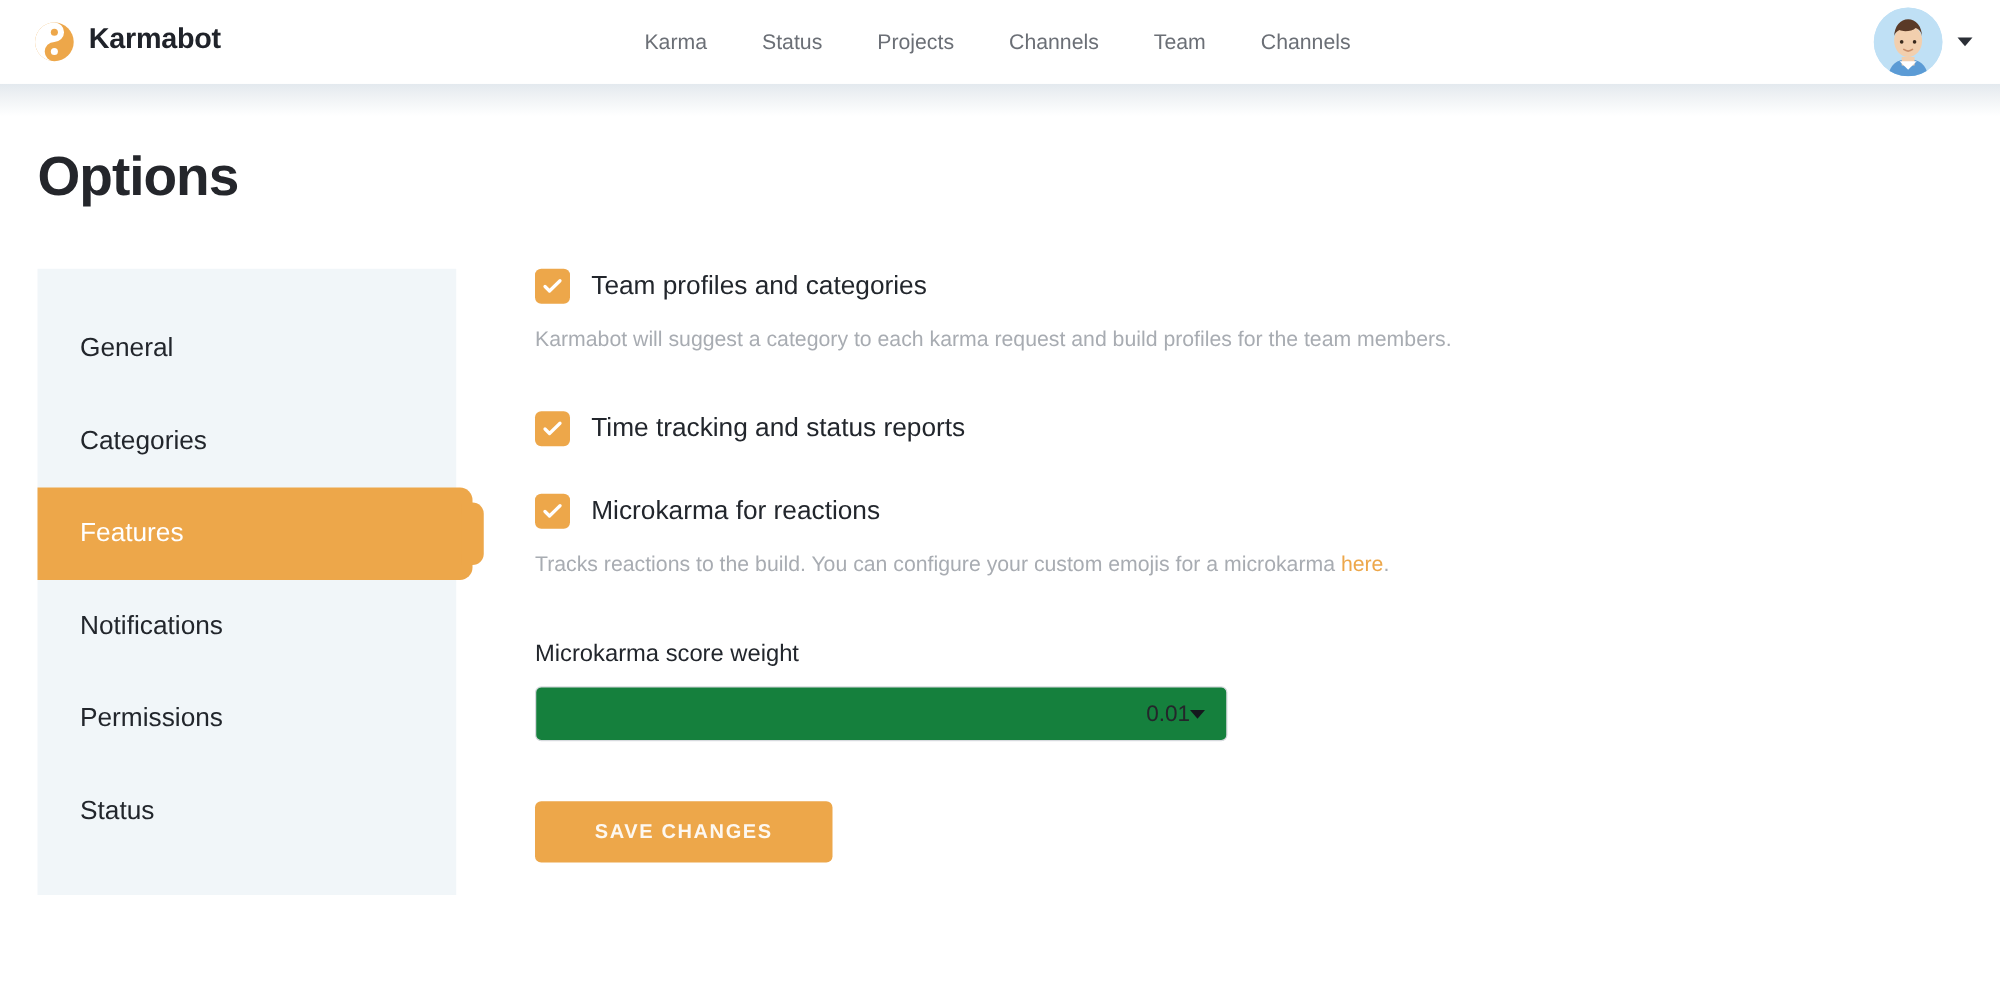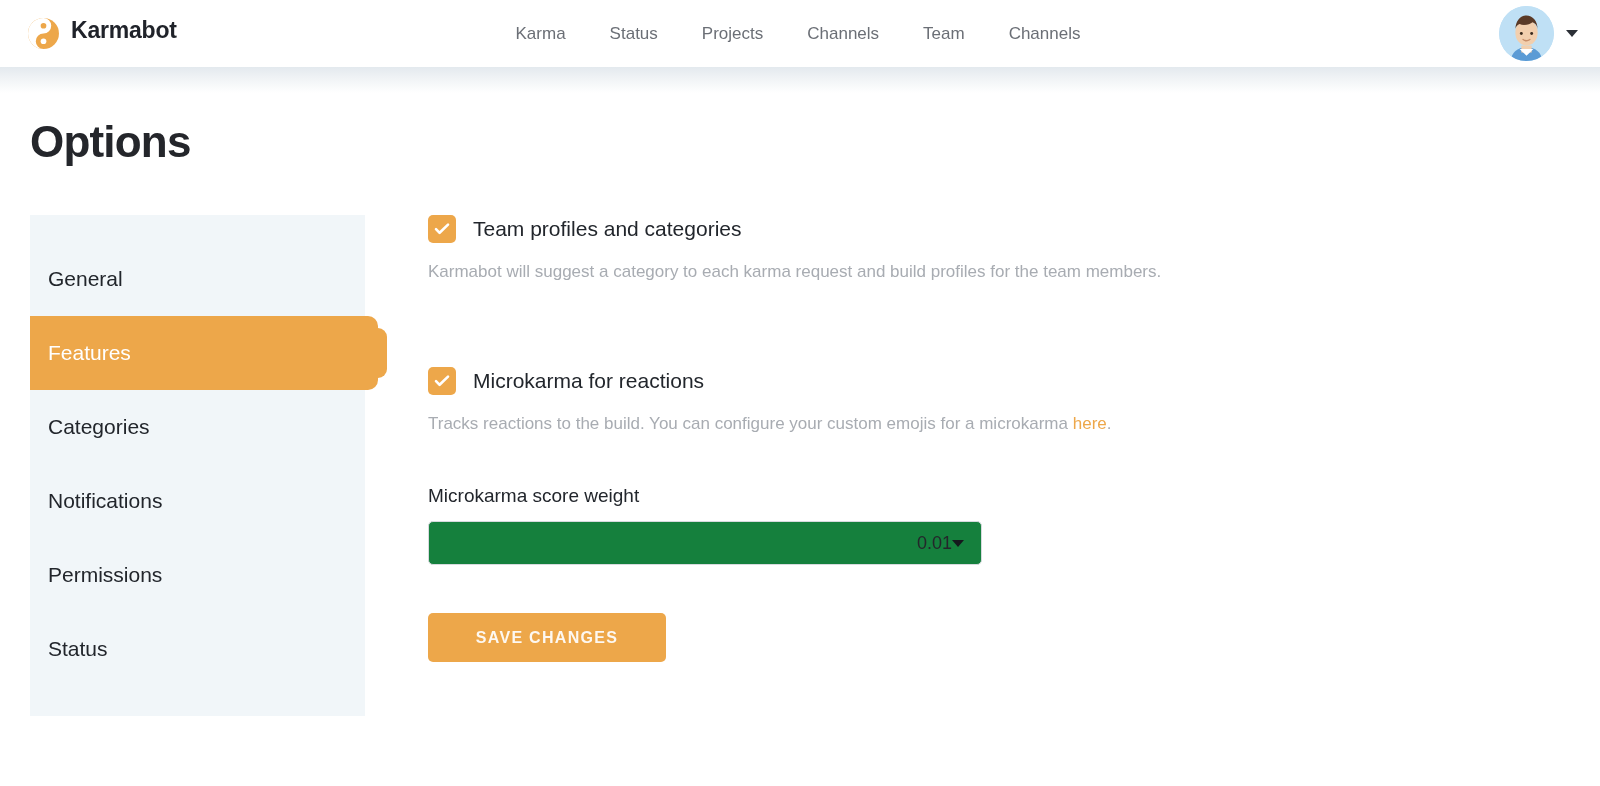--- a/index.html
+++ b/index.html
@@ -114,21 +114,21 @@
     width: 335px;
     flex: 0 0 335px;
     background: #f1f6f9;
     padding: 27px 0 30px 0;
     position: relative;
   }
   .side-item {
     height: 74px;
     display: flex;
     align-items: center;
-    padding-left: 18px;
+    padding-left: 34px;
     font-size: 21px;
     color: #22262c;
     cursor: pointer;
     position: relative;
   }
   .side-item.active {
     background: #eda74a;
     color: #ffffff;
     width: 348px;
     border-top-right-radius: 10px;
@@ -283,25 +283,25 @@
 <div class="page">
 
   <h1 class="page-title">Options</h1>
 
   <div class="layout">
 
     <aside class="sidebar">
       <div class="side-item">
           <span>General</span>
         </div>
+      <div class="side-item">
+          <span>Categories</span>
+        </div>
       <div class="side-item active">
           <span>Features</span>
-        </div>
-      <div class="side-item">
-          <span>Categories</span>
         </div>
       <div class="side-item">
           <span>Notifications</span>
         </div>
       <div class="side-item">
           <span>Permissions</span>
         </div>
       <div class="side-item">
           <span>Status</span>
         </div>
@@ -314,20 +314,28 @@
           <svg width="18" height="18" viewBox="0 0 18 18">
             <path d="M3 9.2l3.6 3.6L15 4.6" stroke="#ffffff" stroke-width="2.6" fill="none" stroke-linecap="round" stroke-linejoin="round"></path>
           </svg>
         </span>
         <span class="option-label">Team profiles and categories</span>
       </div>
       <div class="helper">Karmabot will suggest a category to each karma request and build profiles for the team members.</div>
 
       <div class="gap-a"></div>
 
+      <div class="option-row">
+        <span class="checkbox">
+          <svg width="18" height="18" viewBox="0 0 18 18">
+            <path d="M3 9.2l3.6 3.6L15 4.6" stroke="#ffffff" stroke-width="2.6" fill="none" stroke-linecap="round" stroke-linejoin="round"></path>
+          </svg>
+        </span>
+        <span class="option-label">Time tracking and status reports</span>
+      </div>
 
       <div class="gap-b"></div>
 
       <div class="option-row">
         <span class="checkbox">
           <svg width="18" height="18" viewBox="0 0 18 18">
             <path d="M3 9.2l3.6 3.6L15 4.6" stroke="#ffffff" stroke-width="2.6" fill="none" stroke-linecap="round" stroke-linejoin="round"></path>
           </svg>
         </span>
         <span class="option-label">Microkarma for reactions</span>

